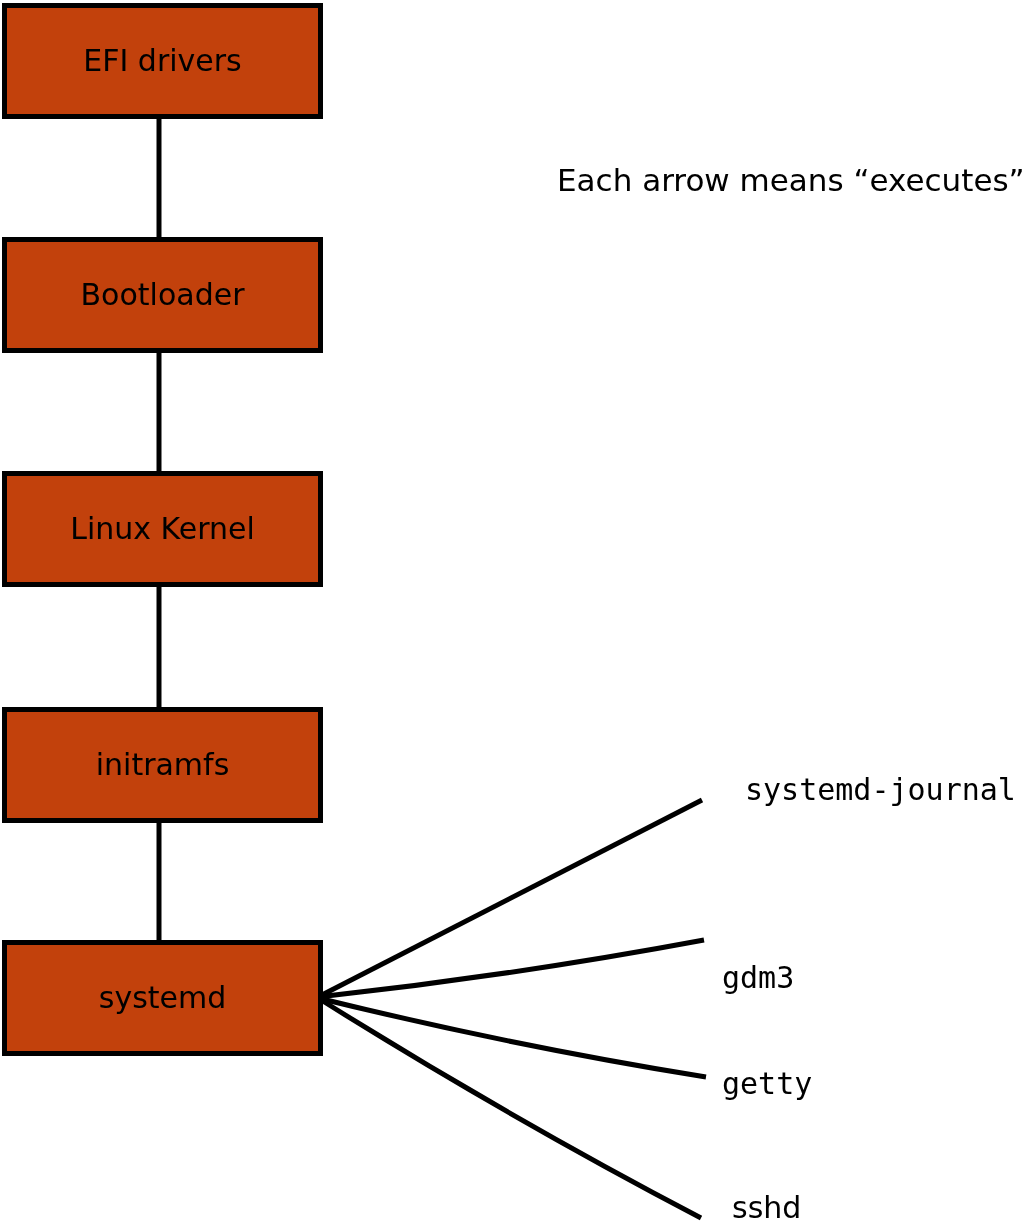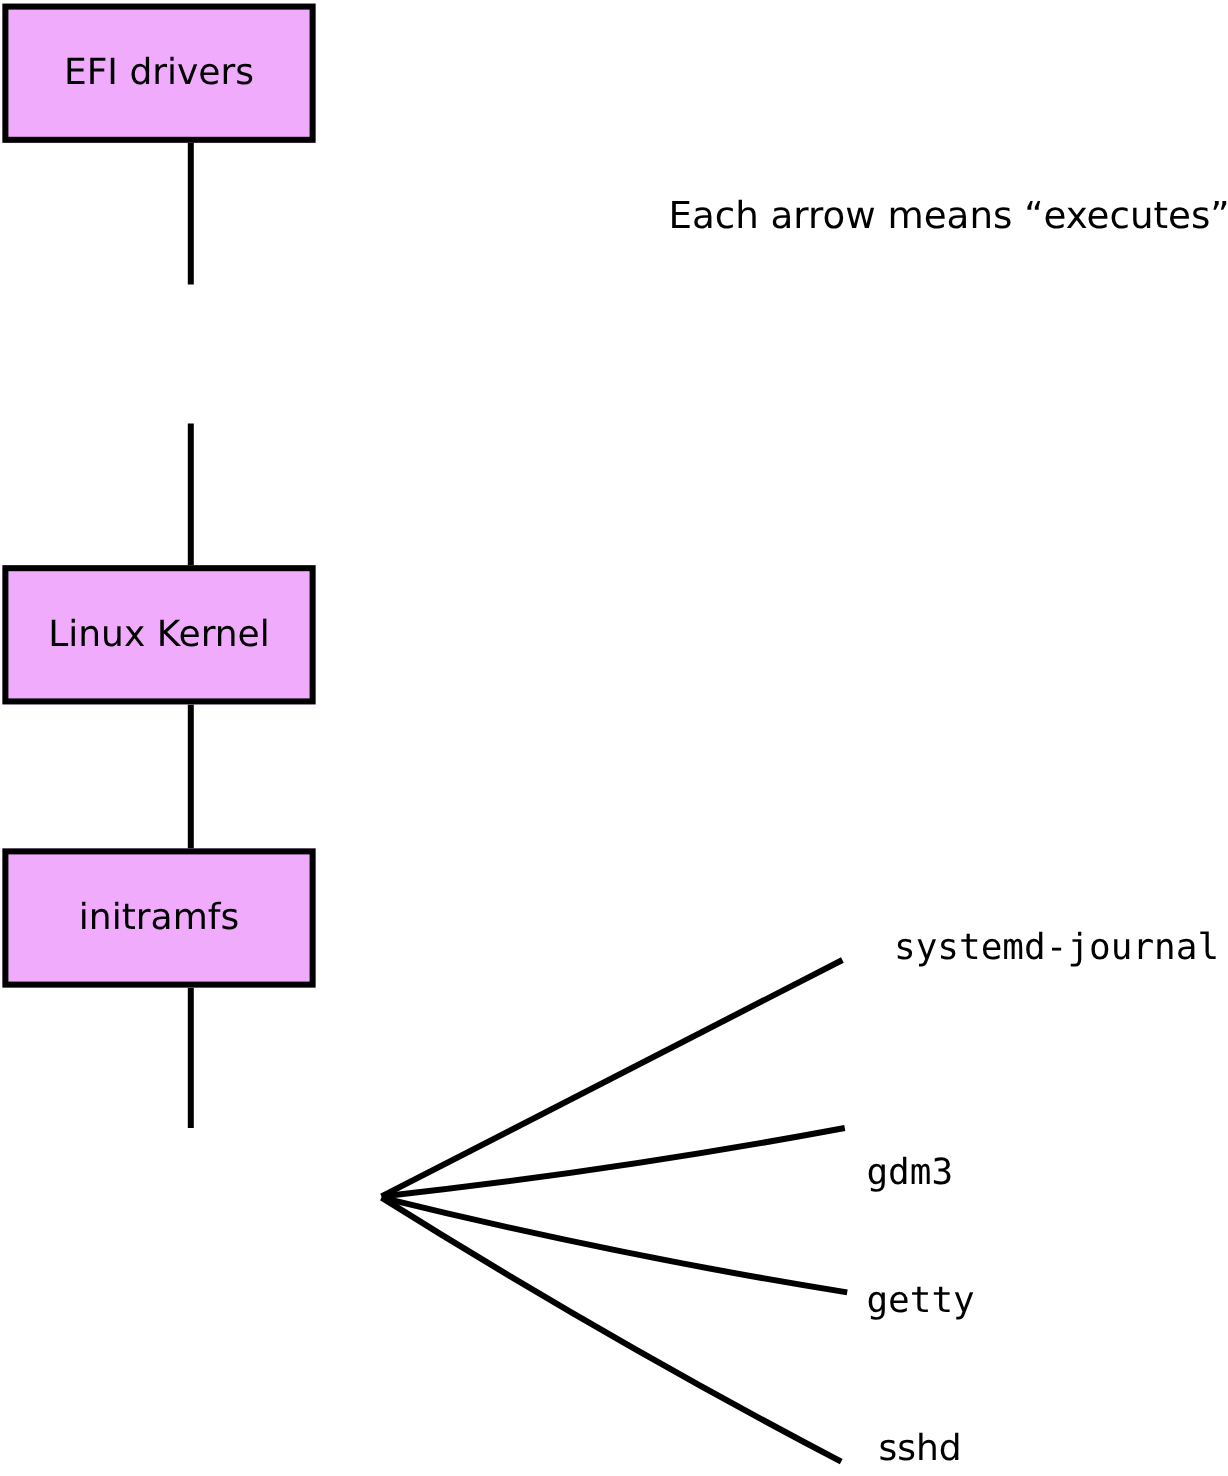--- a/index.html
+++ b/index.html
@@ -23,25 +23,25 @@
     z-index: 0;
   }
   .arrow-layer path {
     stroke: #000000;
     stroke-width: 5;
     fill: none;
   }
   .node {
     position: absolute;
     left: 2px;
-    width: 261px;
+    width: 321px;
     height: 116px;
     box-sizing: border-box;
     border: 5px solid #000000;
-    background: #f0abfc;
+    background: #c2410c;
     display: flex;
     align-items: center;
     justify-content: center;
     z-index: 1;
     font-size: 30px;
     line-height: 1;
   }
   .node-1 { top: 3px; }
   .node-2 { top: 237px; }
   .node-3 { top: 471px; }
@@ -86,25 +86,31 @@
     <path d="M 159,823 L 159,940" marker-end="url(#ah)"></path>
     <path d="M 318,997 L 702,800" marker-end="url(#ah)"></path>
     <path d="M 318,997 Q 511,976 704,940" marker-end="url(#ah)"></path>
     <path d="M 318,998 Q 513,1046 706,1077" marker-end="url(#ah)"></path>
     <path d="M 318,998 Q 508,1117 701,1218" marker-end="url(#ah)"></path>
   </svg>
 
   <div class="node node-1">
     <span>EFI drivers</span>
   </div>
+  <div class="node node-2">
+    <span>Bootloader</span>
+  </div>
   <div class="node node-4">
     <span>initramfs</span>
   </div>
   <div class="node node-3">
     <span>Linux Kernel</span>
+  </div>
+  <div class="node node-5">
+    <span>systemd</span>
   </div>
 
   <div class="note">Each arrow means “executes”.</div>
 
   <div class="proc proc-journal">systemd-journal</div>
   <div class="proc proc-gdm3">gdm3</div>
   <div class="proc proc-getty">getty</div>
   <div class="proc proc-sshd">sshd</div>
 
 </div>

